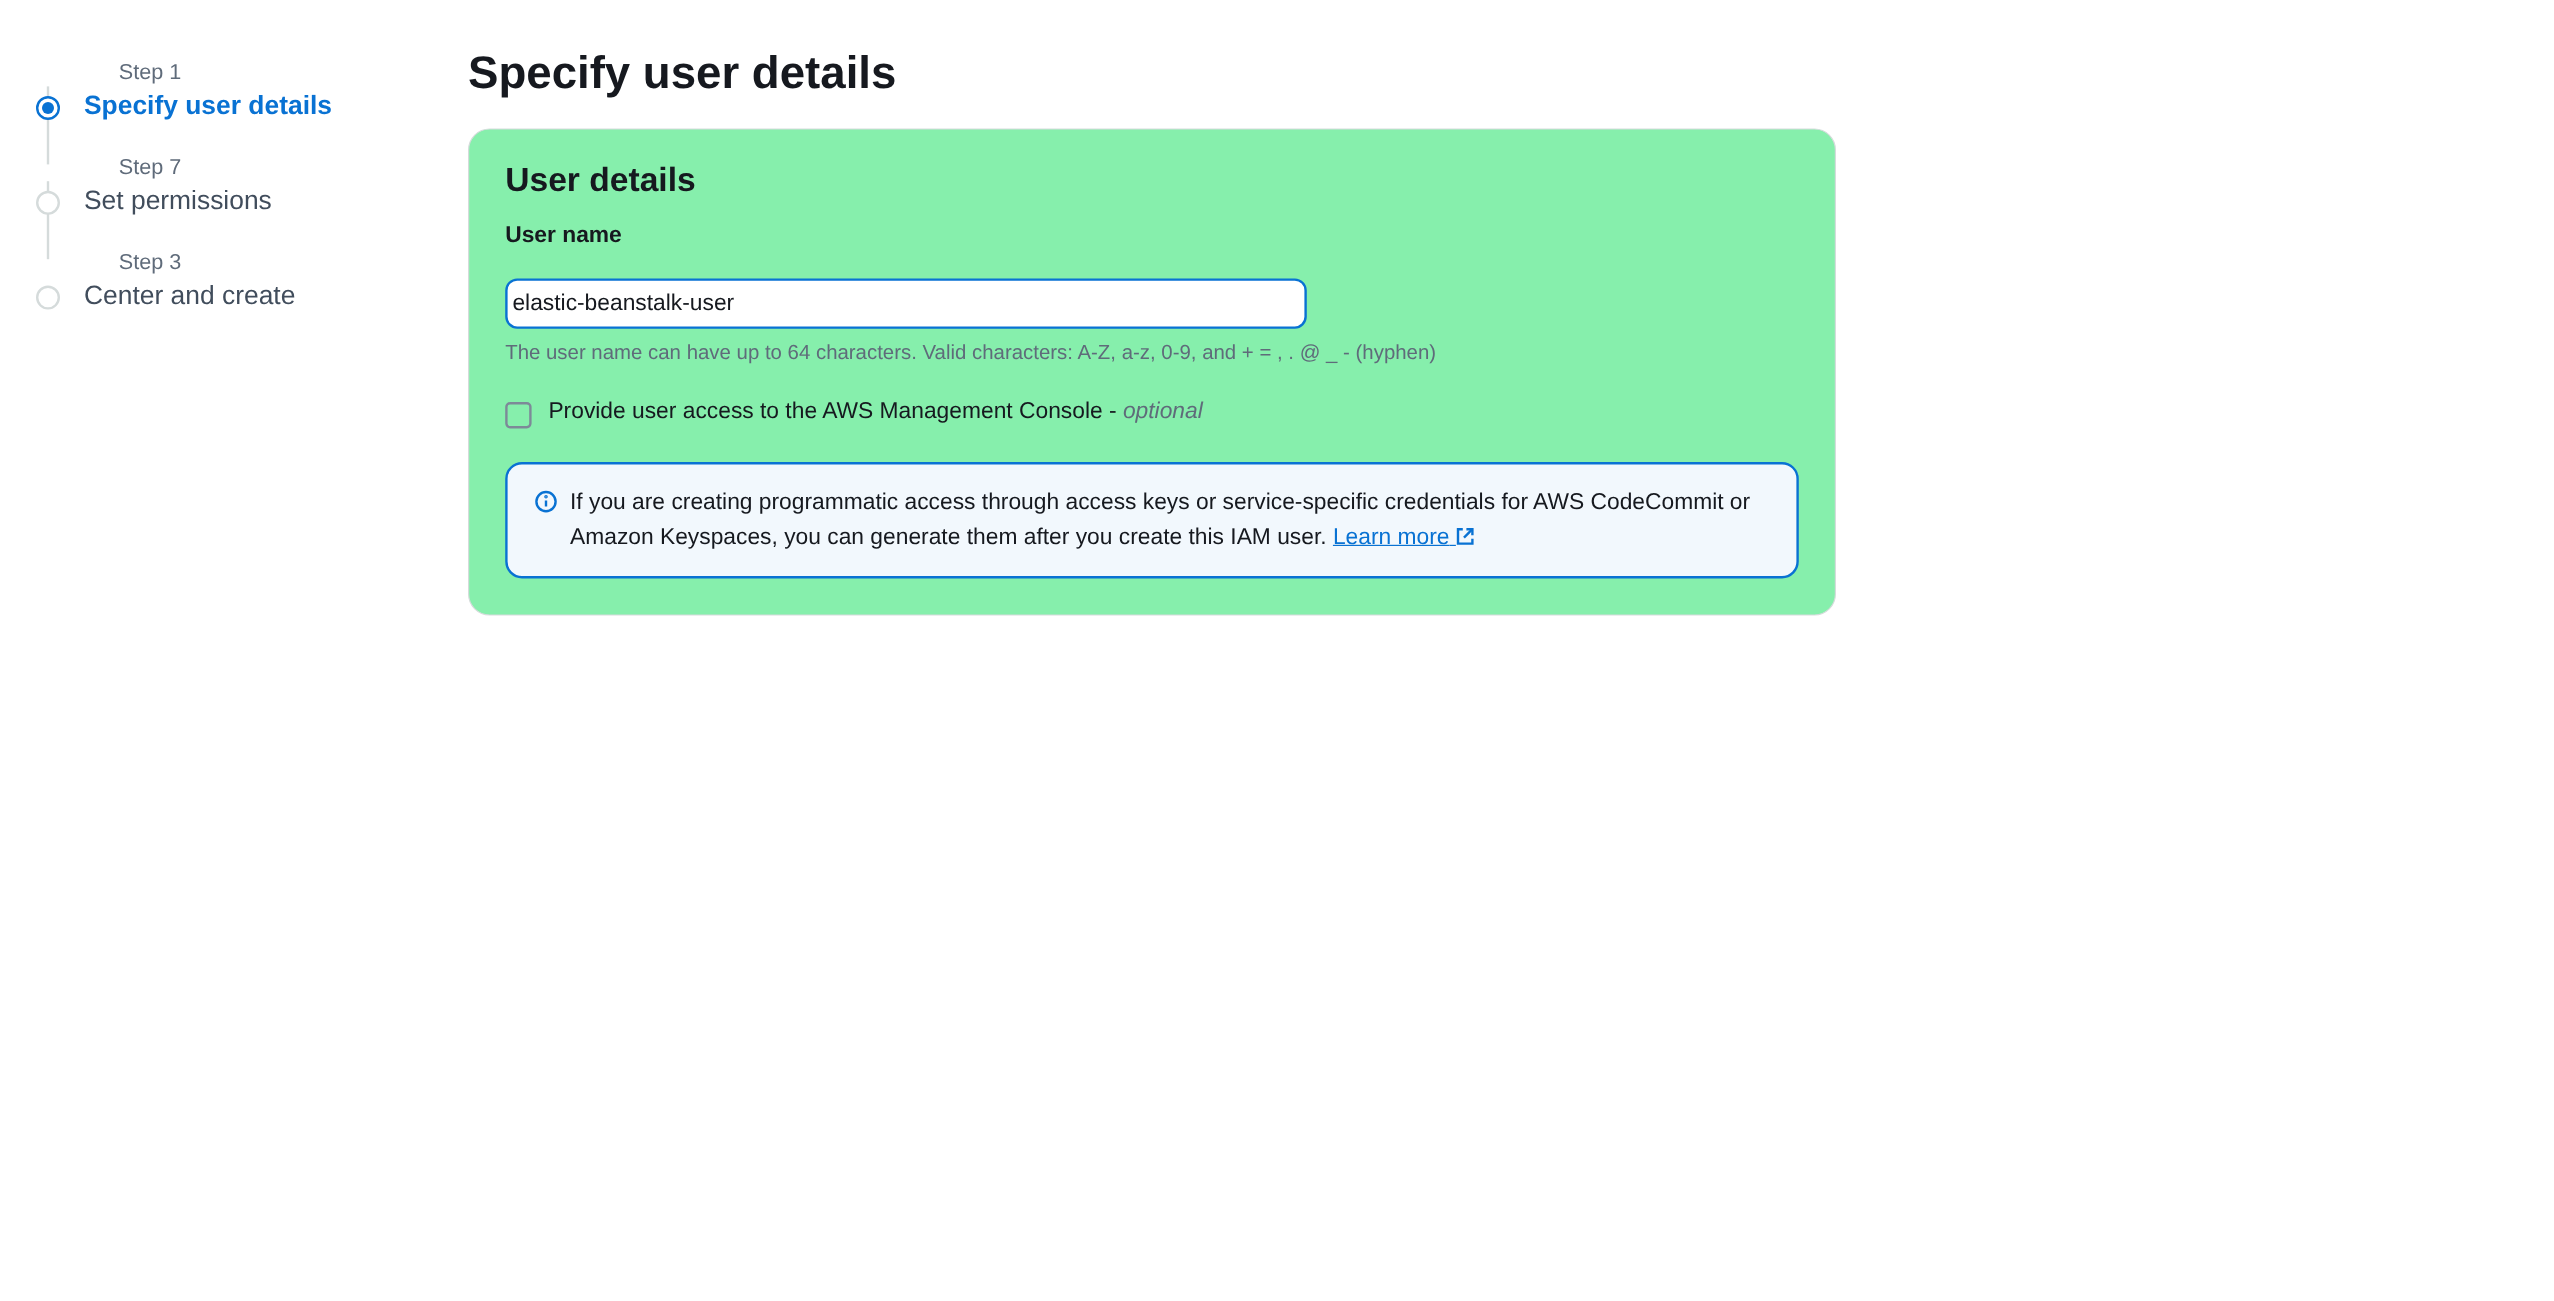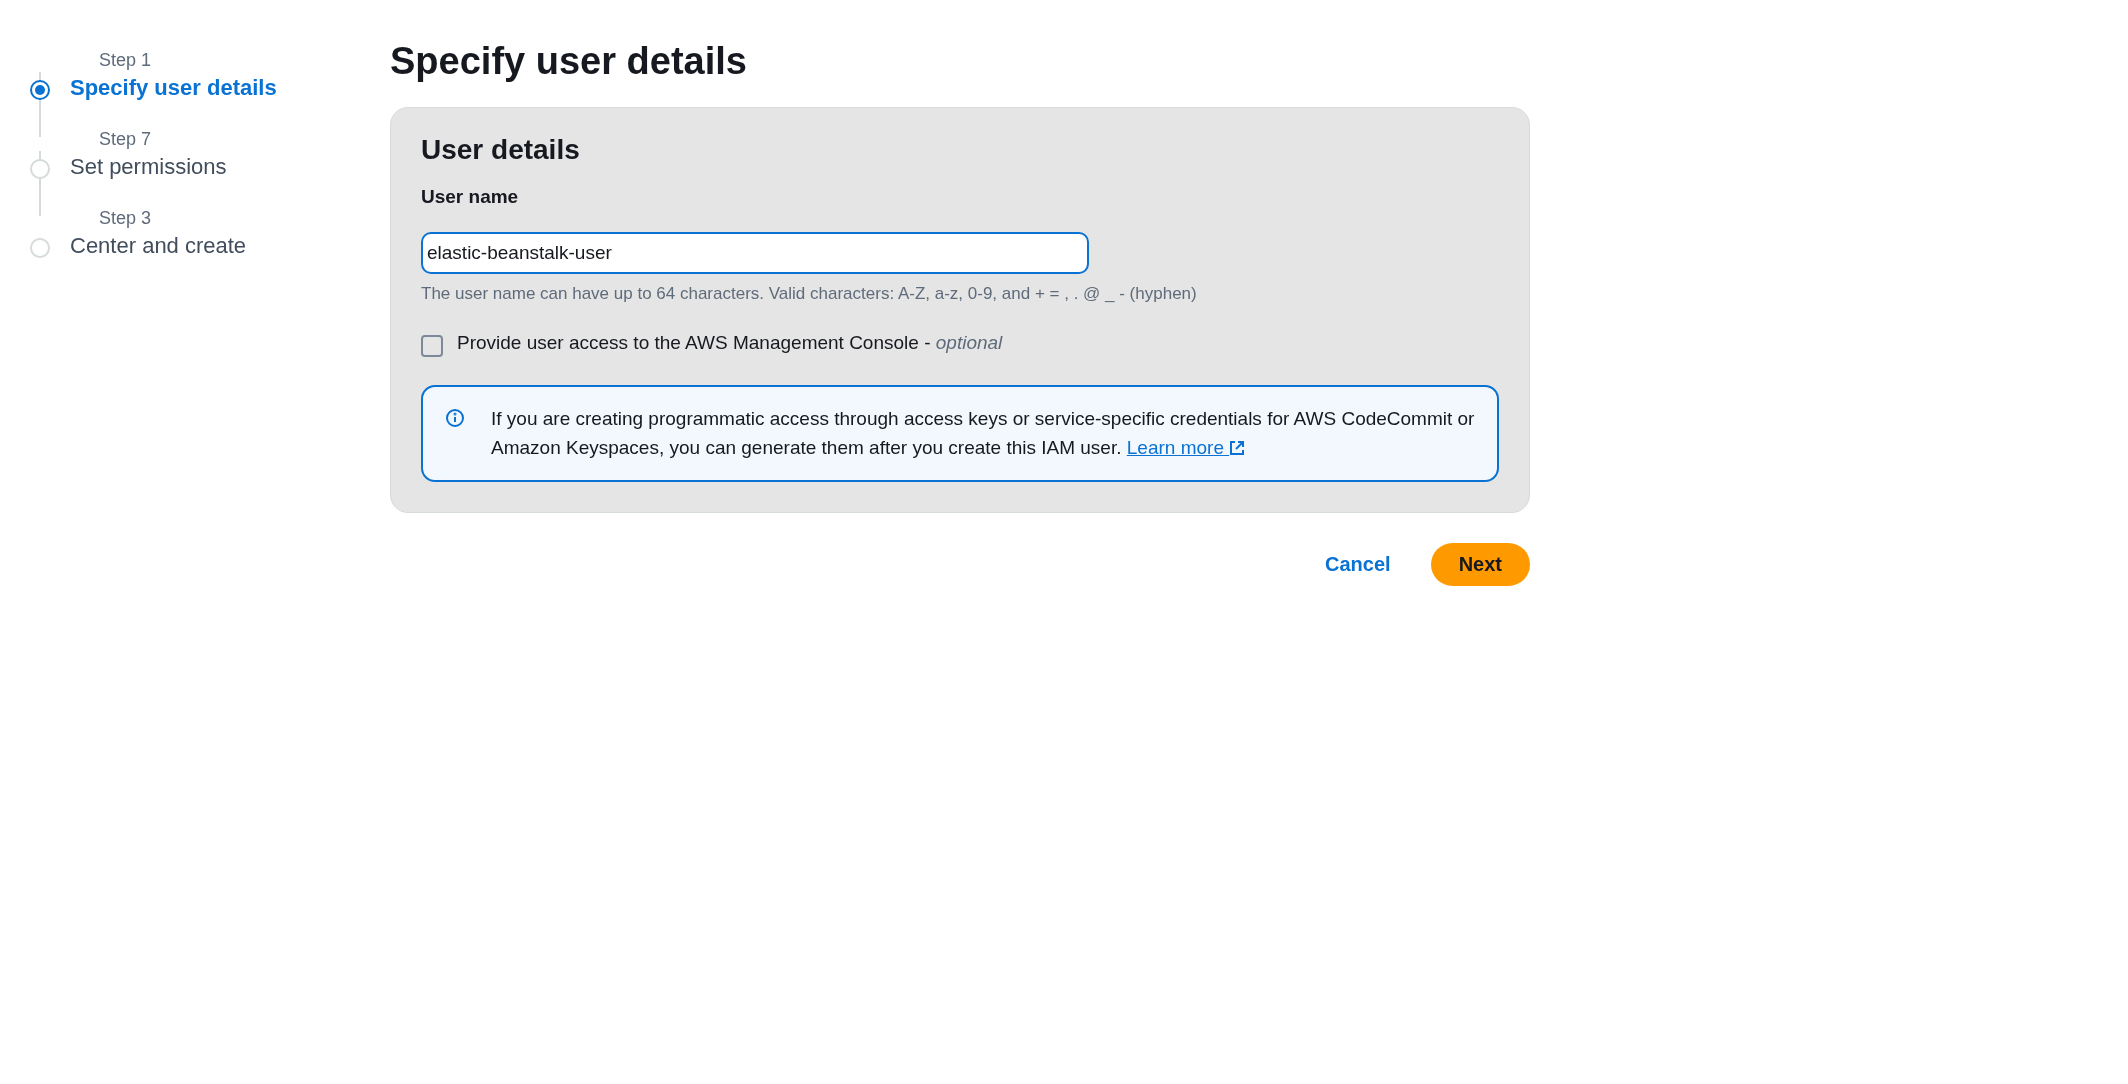--- a/index.html
+++ b/index.html
@@ -84,21 +84,21 @@
     .page-title {
       font-size: 38px;
       font-weight: 700;
       margin-bottom: 24px;
       color: #16191f;
     }
     .panel {
       border: 1px solid #d5dbdb;
       border-radius: 18px;
       padding: 26px 30px 30px 30px;
-      background: #e5e5e5;
+      background: #86efac;
     }
     .panel-title {
       font-size: 28px;
       font-weight: 700;
       margin-bottom: 20px;
       color: #16191f;
     }
     .field-label {
       font-size: 19px;
       font-weight: 700;
@@ -163,21 +163,21 @@
       vertical-align: -2px;
       color: #0972d3;
     }
     .info-box {
       margin-top: 28px;
       border: 2px solid #0972d3;
       border-radius: 14px;
       background: #f2f8fd;
       padding: 18px 22px;
       display: flex;
-      gap: 26px;
+      gap: 10px;
       align-items: flex-start;
     }
     .info-icon {
       flex: 0 0 auto;
       margin-top: 3px;
       color: #0972d3;
     }
     .info-text {
       font-size: 19px;
       color: #16191f;
@@ -261,18 +261,14 @@
         <div class="info-text">
           <span>If you are creating programmatic access through access keys or service-specific credentials for AWS CodeCommit or Amazon Keyspaces, you can generate them after you create this IAM user. </span><a class="link underline"><span>Learn more</span> <svg class="ext-icon" width="16" height="16" viewBox="0 0 16 16" fill="none" stroke="currentColor" stroke-width="2">
                 <path d="M6 2H2v12h12v-4"></path>
                 <path d="M9 2h5v5"></path>
                 <path d="M14 2L7 9"></path>
               </svg></a>
         </div>
       </div>
     </section>
 
-    <div class="actions">
-      <button class="btn-cancel">Cancel</button>
-      <button class="btn-primary">Next</button>
-    </div>
   </main>
 </div>
 
 </body></html>

